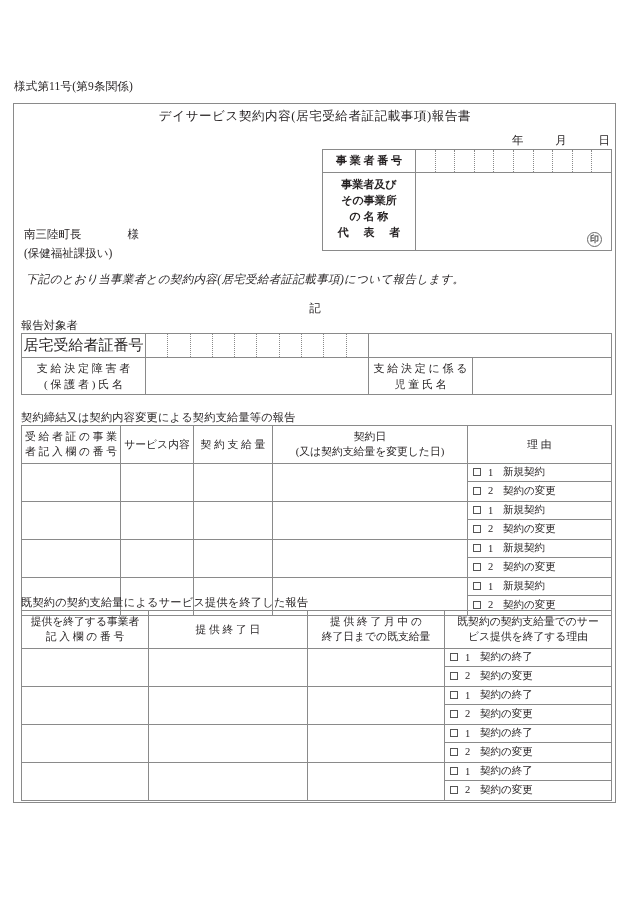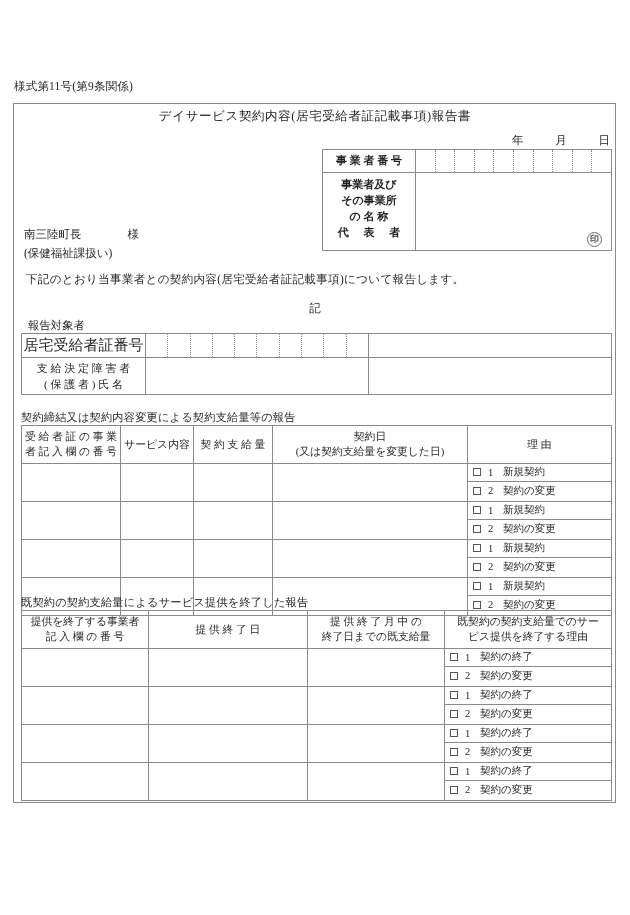--- a/index.html
+++ b/index.html
@@ -148,20 +148,21 @@
   }
   .addressee .sama { padding-left: 46px; }
 
   .intro {
     position: absolute;
     left: 26px;
     top: 272px;
     font-size: 11.5px;
     letter-spacing: .35px;
     white-space: nowrap;
+    font-style: italic;
   }
 
   .ki {
     position: absolute;
     left: 0; right: 0;
     top: 301px;
     text-align: center;
     font-size: 11.5px;
   }
 
@@ -325,21 +326,21 @@
 
   <div class="addressee">
     <div><span>南三陸町長</span><span class="sama">様</span></div>
     <div>(保健福祉課扱い)</div>
   </div>
 
   <div class="intro">下記のとおり当事業者との契約内容(居宅受給者証記載事項)について報告します。</div>
 
   <div class="ki">記</div>
 
-  <div class="section-label" style="left:28px; top:318px;">報告対象者</div>
+  <div class="section-label" style="left:21px; top:318px;">報告対象者</div>
 
   <div class="subj-table">
     <div class="subj-row1">
       <div class="subj-lab">居宅受給者証番号</div>
       <div class="subj-cells">
         <span class="cells">
           <i></i>
             <i></i>
             <i></i>
             <i></i>
@@ -352,20 +353,24 @@
         </span>
       </div>
       <div class="subj-blank"></div>
     </div>
     <div class="subj-row2">
       <div class="subj-lab2">
         <div>支 給 決 定 障 害 者</div>
         <div>( 保 護 者 ) 氏 名</div>
       </div>
       <div class="subj-val2"></div>
+      <div class="subj-lab3">
+        <div>支 給 決 定 に 係 る</div>
+        <div>児   童   氏   名</div>
+      </div>
       <div class="subj-val3"></div>
     </div>
   </div>
 
   <div class="section-label" style="left:21px; top:410px;">契約締結又は契約内容変更による契約支給量等の報告</div>
 
   <div class="rtable" id="t1" style="left:21px; top:425px;">
     <div class="hdr">
       <div class="hcell" style="width:99px;">
         <div>

